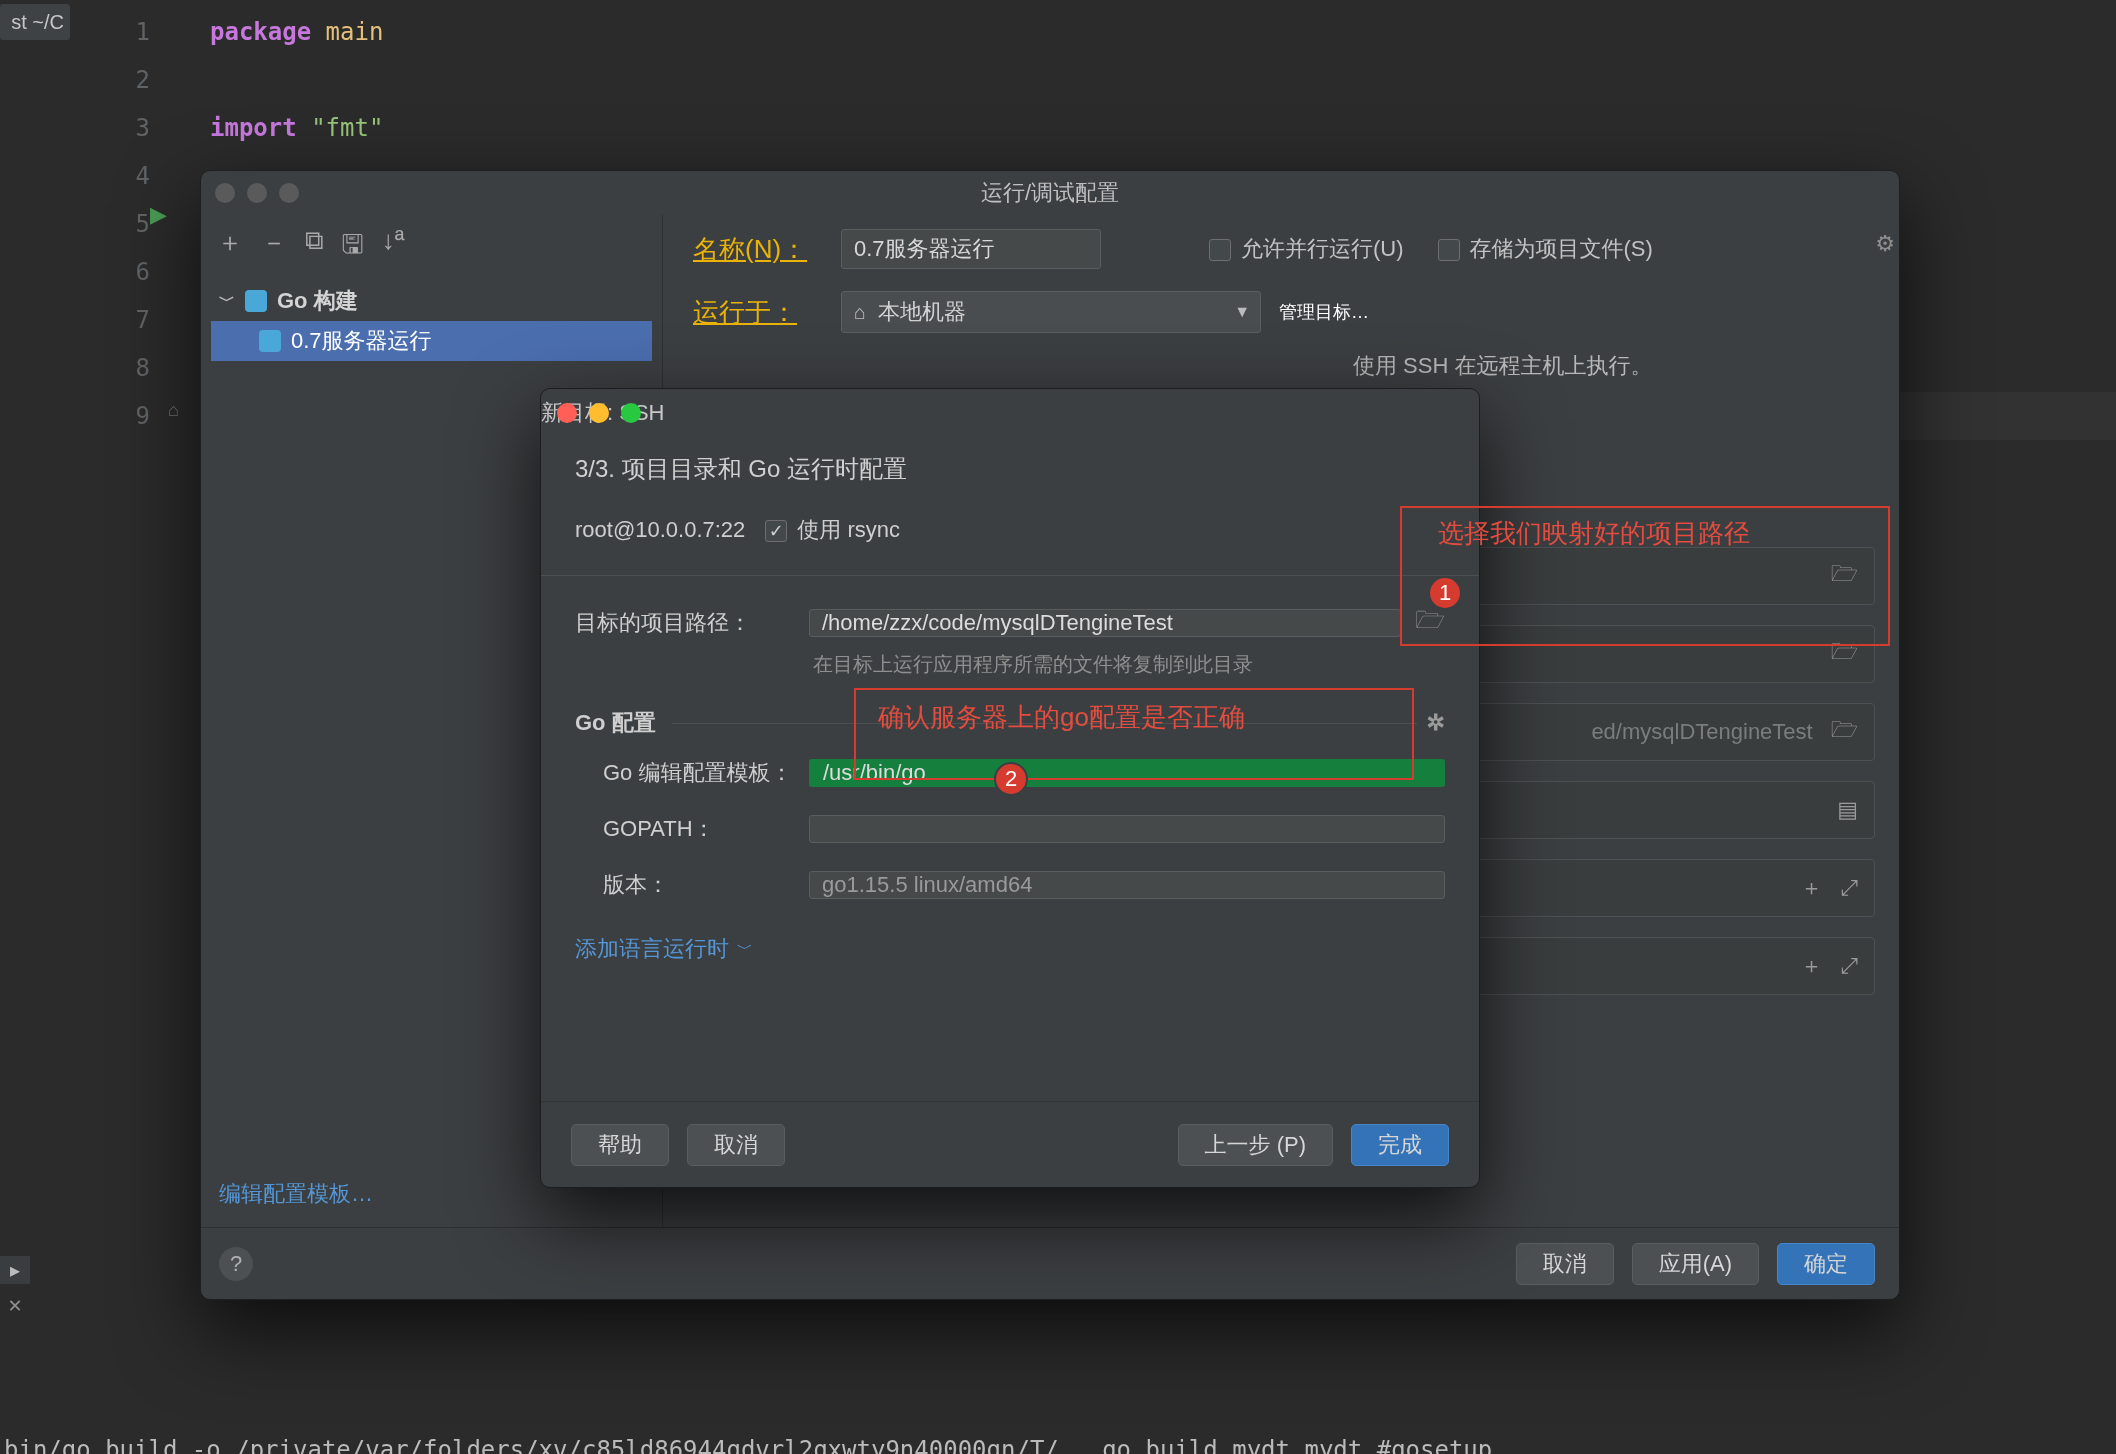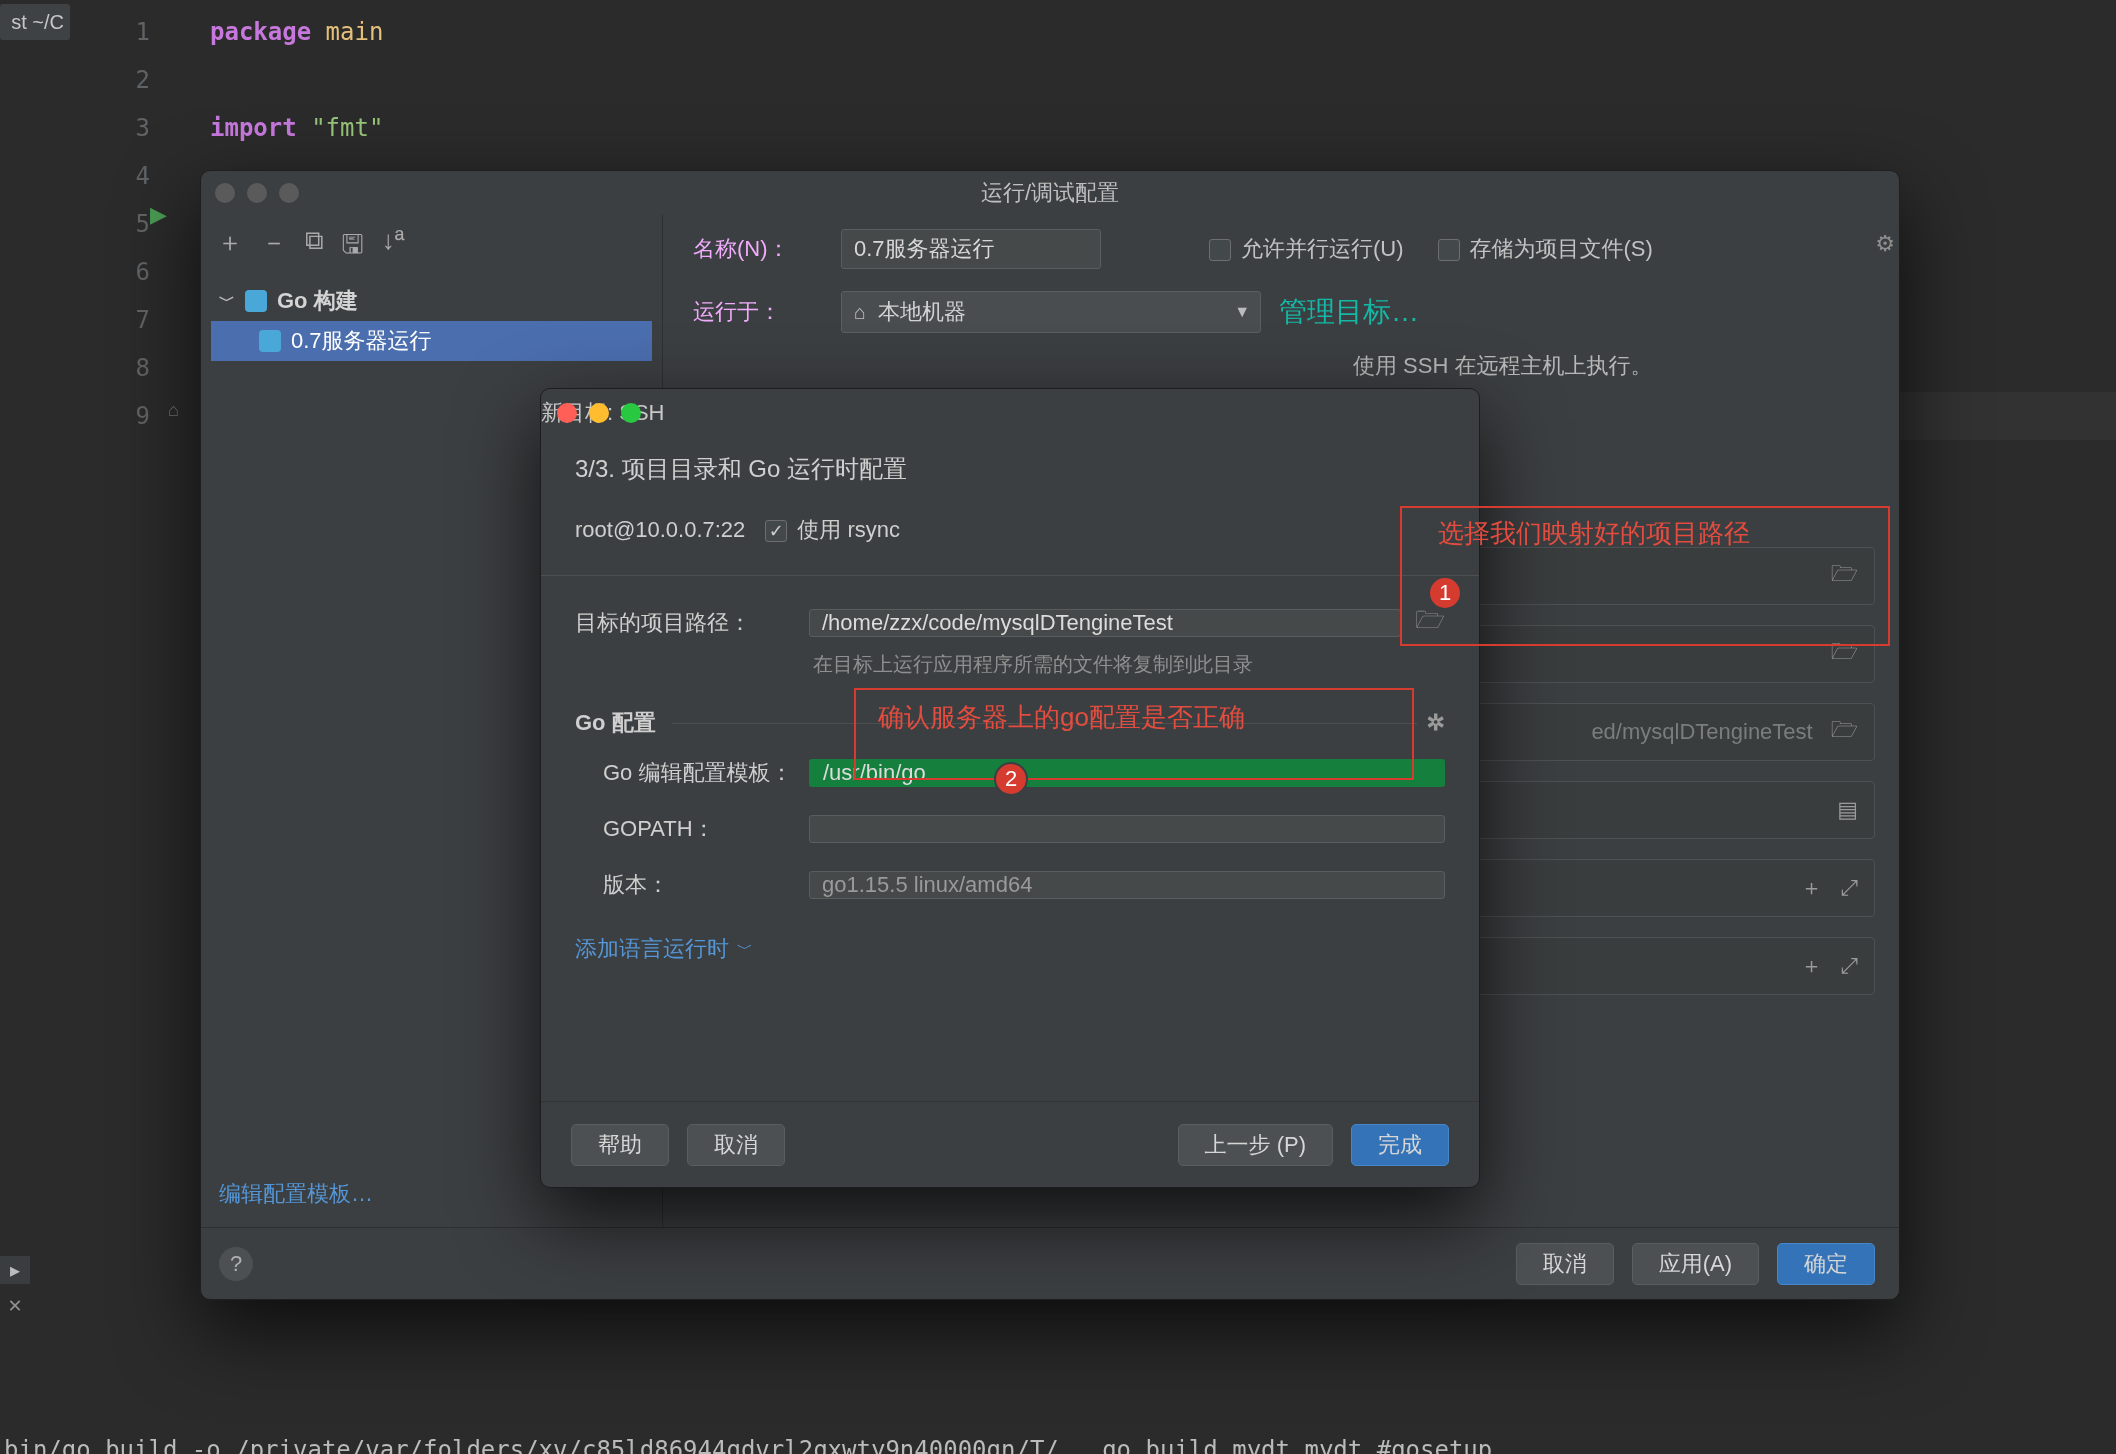--- a/index.html
+++ b/index.html
@@ -81,37 +81,37 @@
   .tree-row.bold{ font-weight:bold; color:#d4d4d4;}
   .tree-row.child { padding-left:48px; background:#4b6eaf33;}
   .tree-row.child.sel{ background:#2f65ca; color:#fff;}
   .tree-row.child.sel{ background:#0d5a9c;}
   .tree-row.child.sel{ background:#4b6eaf;}
   .cfg-left .edit-tpl{
     position:absolute; left:18px; bottom:18px; color:#5496d6; font-size:22px;
   }
   .cfg-right { flex:1; padding:14px 24px 0 30px; position:relative;}
   .form-row { display:flex; align-items:center; margin-bottom:22px; gap:18px;}
-  .form-label { width:130px; color:#f0abfc; font-size:22px;}
+  .form-label { width:130px; color:#eab308; font-size:26px;text-decoration:underline;}
   .text-input {
     background:#45494a; border:1px solid #5a5d5e; color:#d8d8d8;
     height:40px; padding:0 12px; font-size:22px; border-radius:3px;
   }
   .name-input{ width:260px;}
   .chk{ width:22px;height:22px;border:1px solid #6e6e6e;background:#43494a;display:inline-block;border-radius:3px;margin-right:10px;vertical-align:middle;}
   .chk.checked::after{content:"✓";color:#cfcfcf;font-size:18px;display:block;text-align:center;line-height:20px;}
   .cfg-right .perm-row{ display:flex; gap:34px; align-items:center; color:#c2c2c2; font-size:22px;}
   .combo {
     background:#4a4d4f; border:1px solid #5c5f60; height:42px; border-radius:3px;
     display:flex; align-items:center; padding:0 12px; color:#d2d2d2; font-size:22px;
     gap:12px; position:relative;
   }
   .combo .home{ font-size:20px; color:#bcbcbc;}
   .combo .dd{ position:absolute; right:10px; color:#bcbcbc; font-size:16px;}
-  .link{ color:#14b8a6; font-size:28px;}
+  .link{ color:#ffffff; font-size:18px;}
   .panel-row {
     background:#3a3d3e; border:1px solid #4e5152; border-radius:4px;
     height:58px; display:flex; align-items:center; justify-content:flex-end;
     padding:0 16px; color:#bcbcbc; font-size:22px; margin-bottom:20px; gap:18px;
   }
   .panel-row .proj-path{ flex:1; text-align:left; padding-left:6px;}
   .panel-row .fade{ color:#7a7d7e;}
   .ic{ color:#9b9b9b; font-size:22px; cursor:pointer;}
   .cfg-right .sudo-row{ position:absolute; left:490px; bottom:88px; display:flex; align-items:center; color:#c2c2c2; font-size:22px;}
   .cfg-footer{

